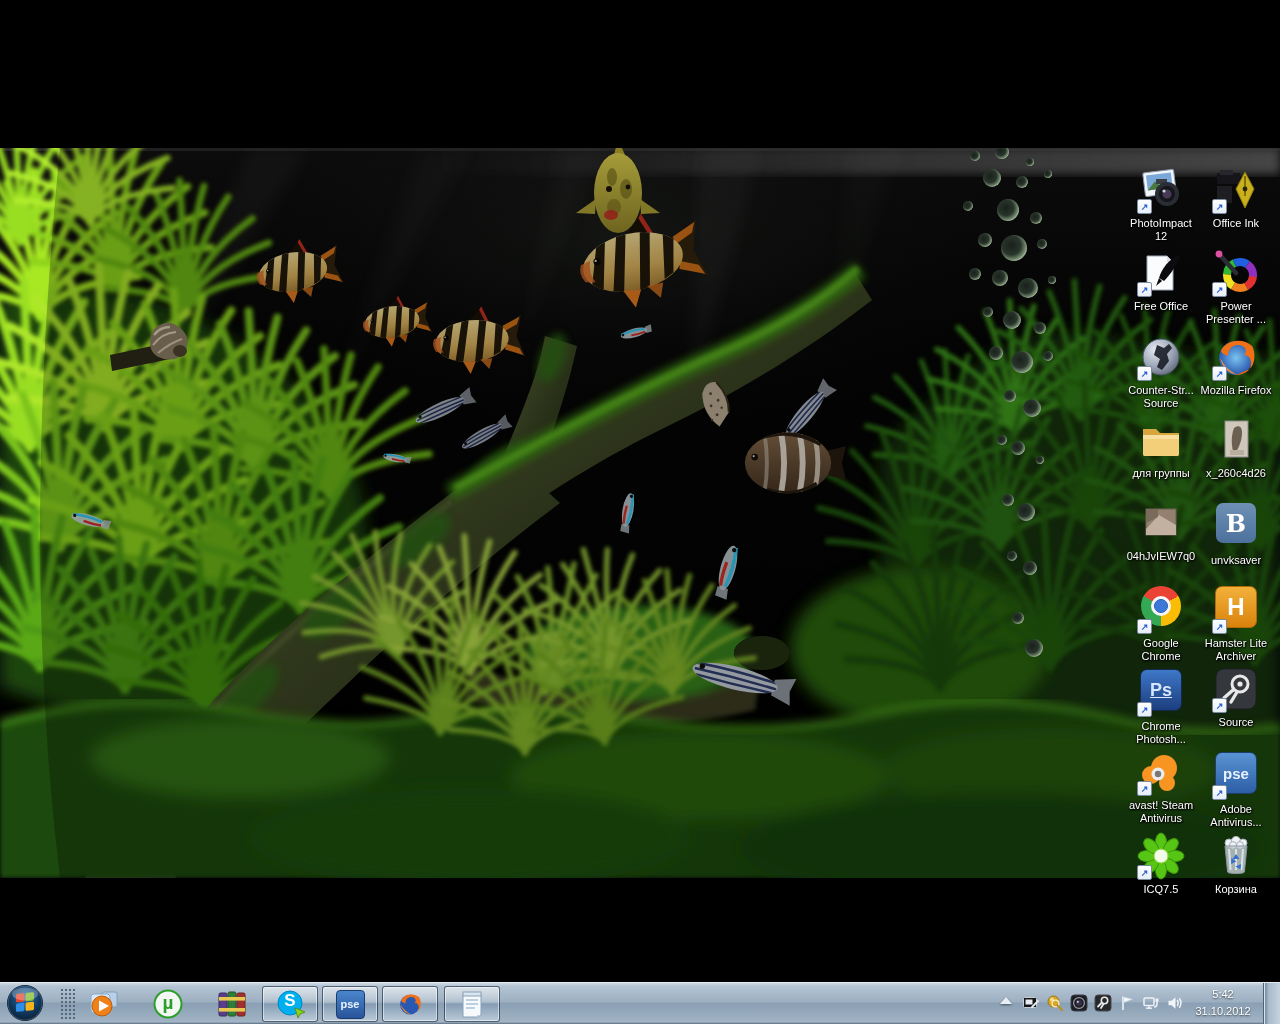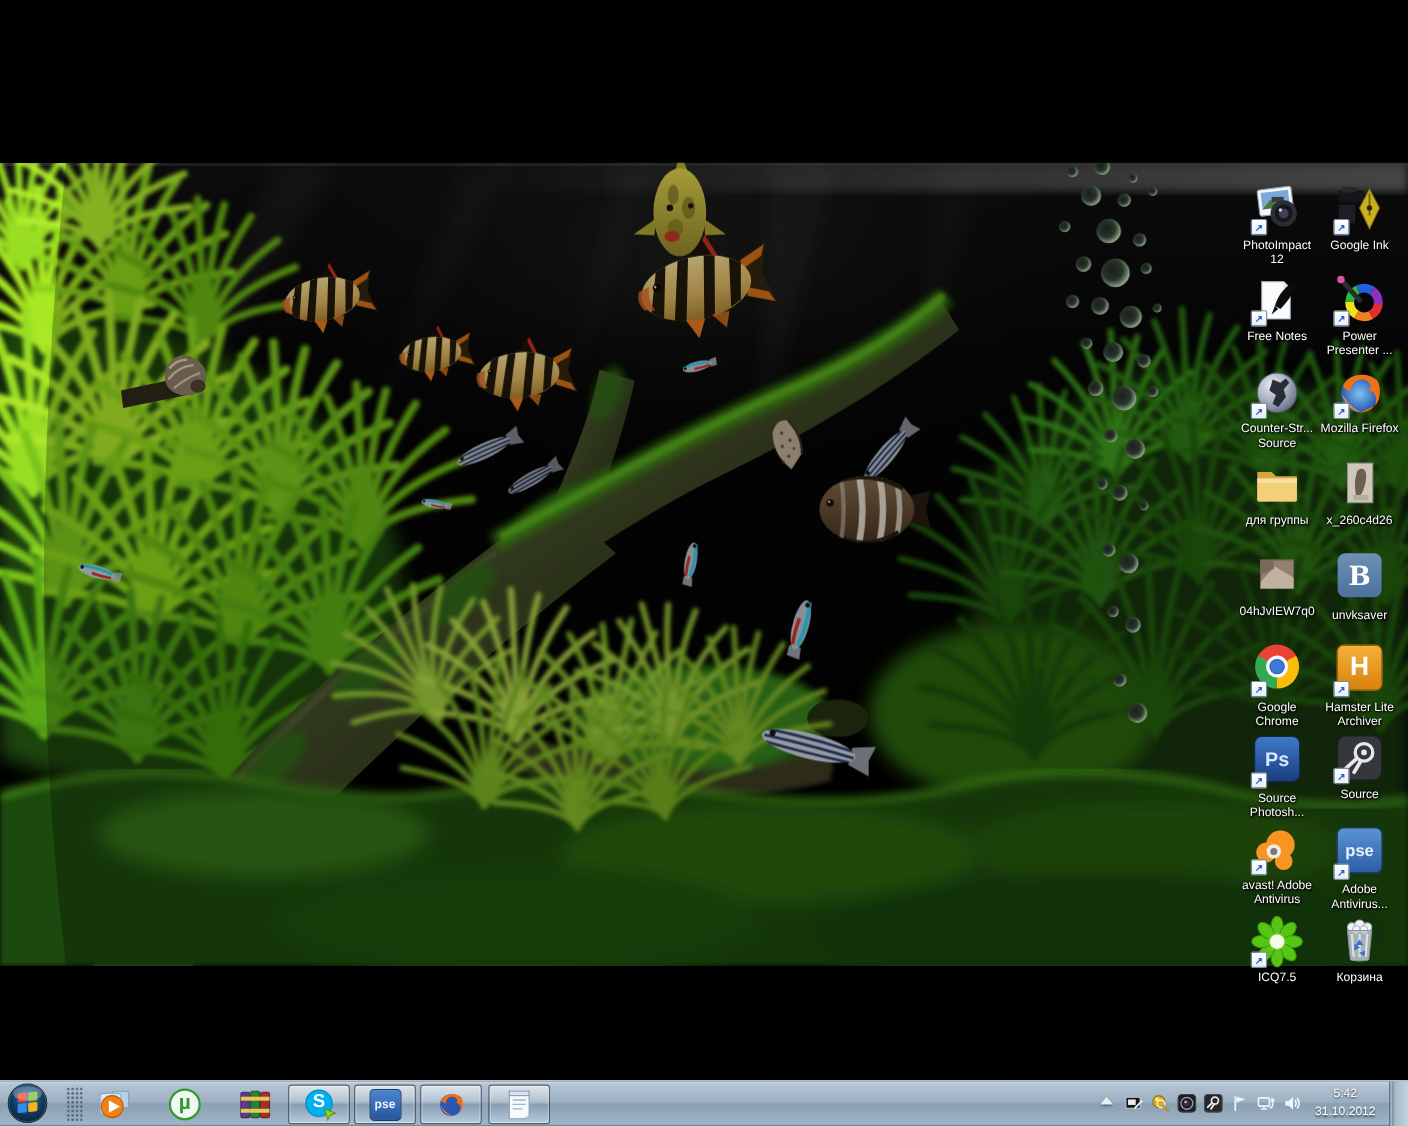--- a/index.html
+++ b/index.html
@@ -385,34 +385,34 @@
         <svg width="48" height="48" viewBox="0 0 48 48">
           <rect x="5" y="7" width="23" height="11" fill="#15151a"></rect>
             <rect x="8" y="4" width="13" height="5" fill="#26262c"></rect>
           <rect x="5" y="20" width="15" height="17" fill="#1d1d22"></rect>
           <path d="M33 6 L42 23 L33 42 L24 23 Z" fill="#c9b01c" stroke="#8a7810"></path>
           <line x1="33" y1="10" x2="33" y2="30" stroke="#6e5e0a" stroke-width="1.6"></line>
           <circle cx="33" cy="23" r="2.4" fill="#2a2408"></circle>
         </svg>
         <span class="sc">↗</span>
       </div>
-      <div class="cap">Google Ink</div>
+      <div class="cap">Office Ink</div>
     </div>
 
     <div class="cell" style="left:1124px;top:249px">
       <div class="g48">
         <svg width="48" height="48" viewBox="0 0 48 48">
           <path d="M10 7 h20 l6 6 v28 H10 Z" fill="#fbfcfe" stroke="#9aa6b4"></path>
           <path d="M30 7 l6 6 h-6 Z" fill="#d8dfe8"></path>
           <path d="M42 6 C32 10 25 19 22 29 L27 32 C34 25 40 15 43 8 Z" fill="#0c0c0e"></path>
           <path d="M22 29 l-3 8 6 -5 Z" fill="#0c0c0e"></path>
         </svg>
         <span class="sc">↗</span>
       </div>
-      <div class="cap">Free Notes</div>
+      <div class="cap">Free Office</div>
     </div>
 
     <div class="cell" style="left:1199px;top:249px">
       <div class="g48">
         <svg width="48" height="48" viewBox="0 0 48 48">
           <g fill="none" stroke-width="8">
             <circle cx="28" cy="26" r="13" stroke="#e03030" pathLength="100" stroke-dasharray="17 83" stroke-dashoffset="0"></circle>
             <circle cx="28" cy="26" r="13" stroke="#f08020" pathLength="100" stroke-dasharray="17 83" stroke-dashoffset="-17"></circle>
             <circle cx="28" cy="26" r="13" stroke="#f0e020" pathLength="100" stroke-dasharray="17 83" stroke-dashoffset="-34"></circle>
             <circle cx="28" cy="26" r="13" stroke="#30b830" pathLength="100" stroke-dasharray="17 83" stroke-dashoffset="-51"></circle>
@@ -518,24 +518,24 @@
     <div class="cell" style="left:1199px;top:582px">
       <div class="g48">
         <div class="sq" style="background:linear-gradient(#f3b13a,#d9820c);border:1px solid #b06a08;font-size:24px;">H</div>
         <span class="sc">↗</span>
       </div>
       <div class="cap">Hamster Lite Archiver</div>
     </div>
 
     <div class="cell" style="left:1124px;top:665px">
       <div class="g48">
-        <div class="sq" style="background:linear-gradient(#3e78c8,#1c3e7e);border:1px solid #14284e;color:#d6e6ff;font-size:18px;">Ps</div>
-        <span class="sc">↗</span>
-      </div>
-      <div class="cap">Source Photosh...</div>
+        <div class="sq" style="background:linear-gradient(#3e78c8,#1c3e7e);border:1px solid #14284e;color:#d6e6ff;font-size:18px;text-decoration:underline;">Ps</div>
+        <span class="sc">↗</span>
+      </div>
+      <div class="cap">Chrome Photosh...</div>
     </div>
 
     <div class="cell" style="left:1199px;top:665px">
       <div class="g48">
         <svg width="48" height="48" viewBox="0 0 48 48">
           <rect x="4" y="4" width="40" height="40" rx="8" fill="#34373c" stroke="#1e2024"></rect>
           <circle cx="28" cy="19" r="8" fill="none" stroke="#e8e8e8" stroke-width="3"></circle>
           <circle cx="28" cy="19" r="2.6" fill="#e8e8e8"></circle>
           <line x1="21" y1="25" x2="12" y2="33" stroke="#e8e8e8" stroke-width="3.4" stroke-linecap="round"></line>
           <line x1="25" y1="27" x2="19" y2="37" stroke="#e8e8e8" stroke-width="3.4" stroke-linecap="round"></line>
@@ -549,21 +549,21 @@
       <div class="g48">
         <svg width="48" height="48" viewBox="0 0 48 48">
           <circle cx="27" cy="20" r="13" fill="#f89522"></circle>
           <circle cx="14" cy="27" r="9" fill="#f89522"></circle>
           <circle cx="30" cy="35" r="8" fill="#f89522"></circle>
           <circle cx="21" cy="26" r="6.5" fill="#ececec"></circle>
           <circle cx="21" cy="26" r="3.2" fill="#787878"></circle>
         </svg>
         <span class="sc">↗</span>
       </div>
-      <div class="cap">avast! Adobe Antivirus</div>
+      <div class="cap">avast! Steam Antivirus</div>
     </div>
 
     <div class="cell" style="left:1199px;top:748px">
       <div class="g48">
         <div class="sq" style="background:linear-gradient(#5a94d4,#2c5ea6);border:1px solid #1e3e6e;color:#eaf2ff;font-size:15px;">pse</div>
         <span class="sc">↗</span>
       </div>
       <div class="cap">Adobe Antivirus...</div>
     </div>
 

